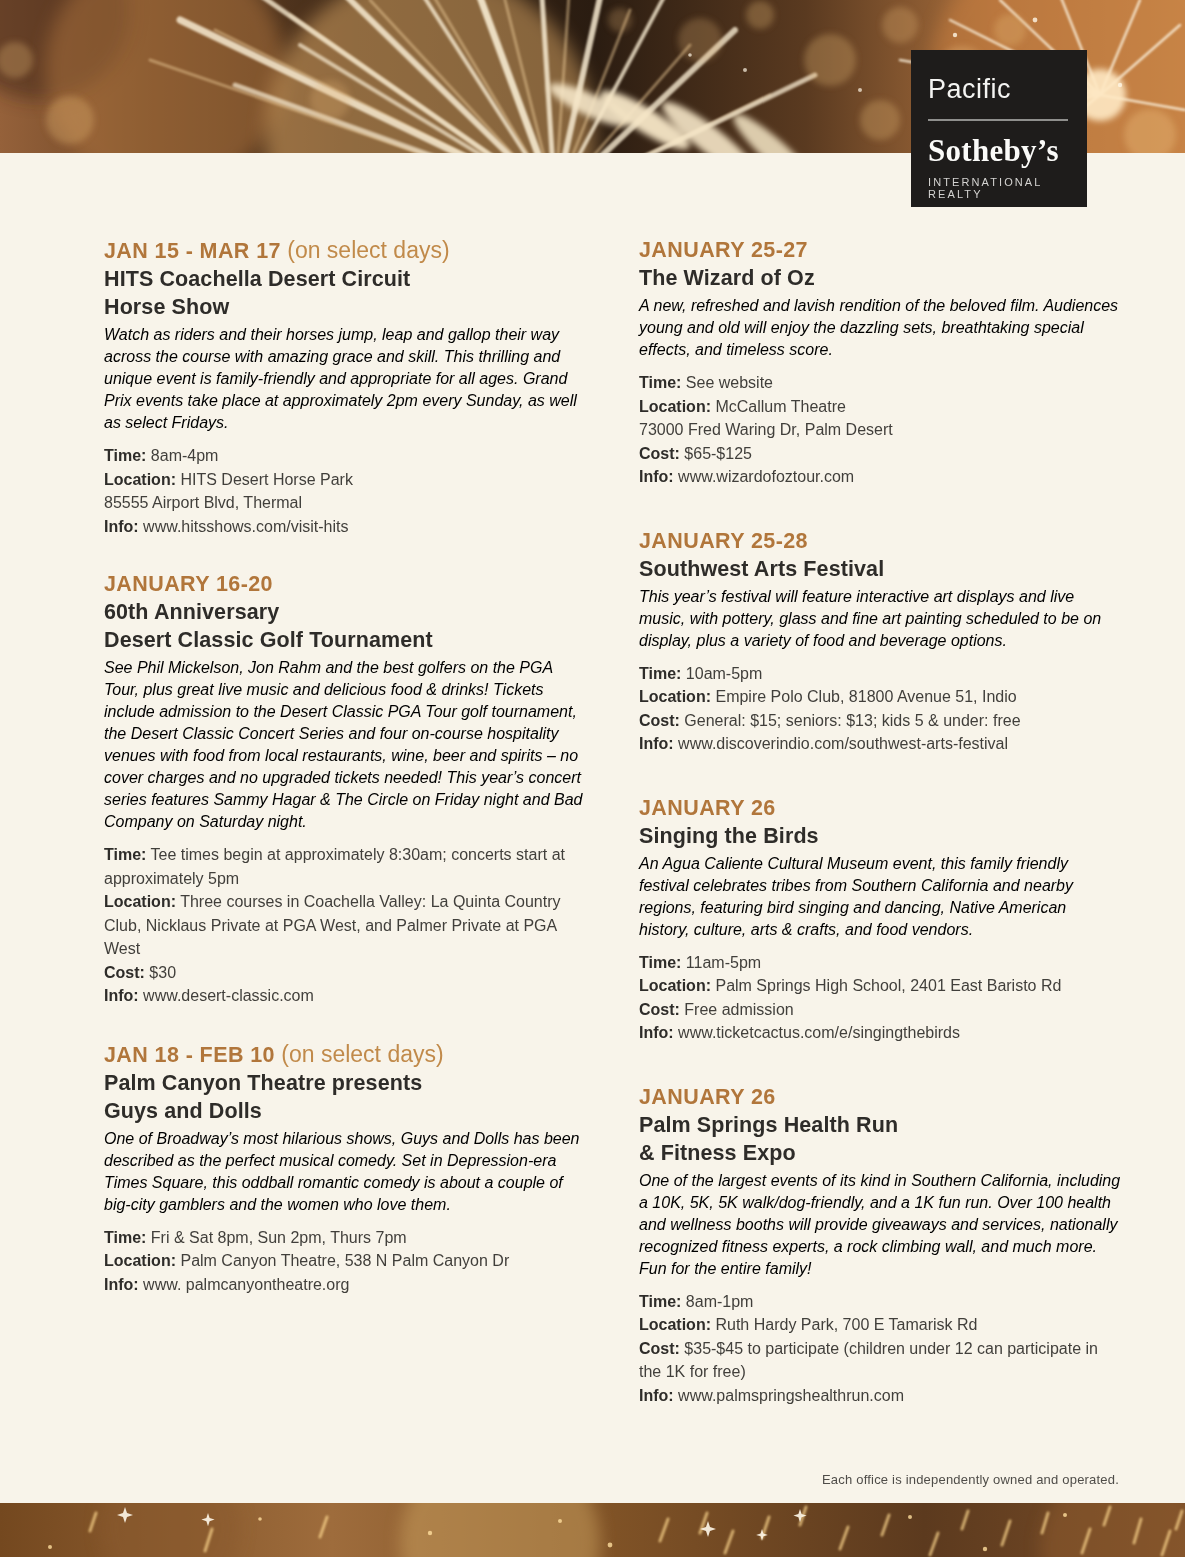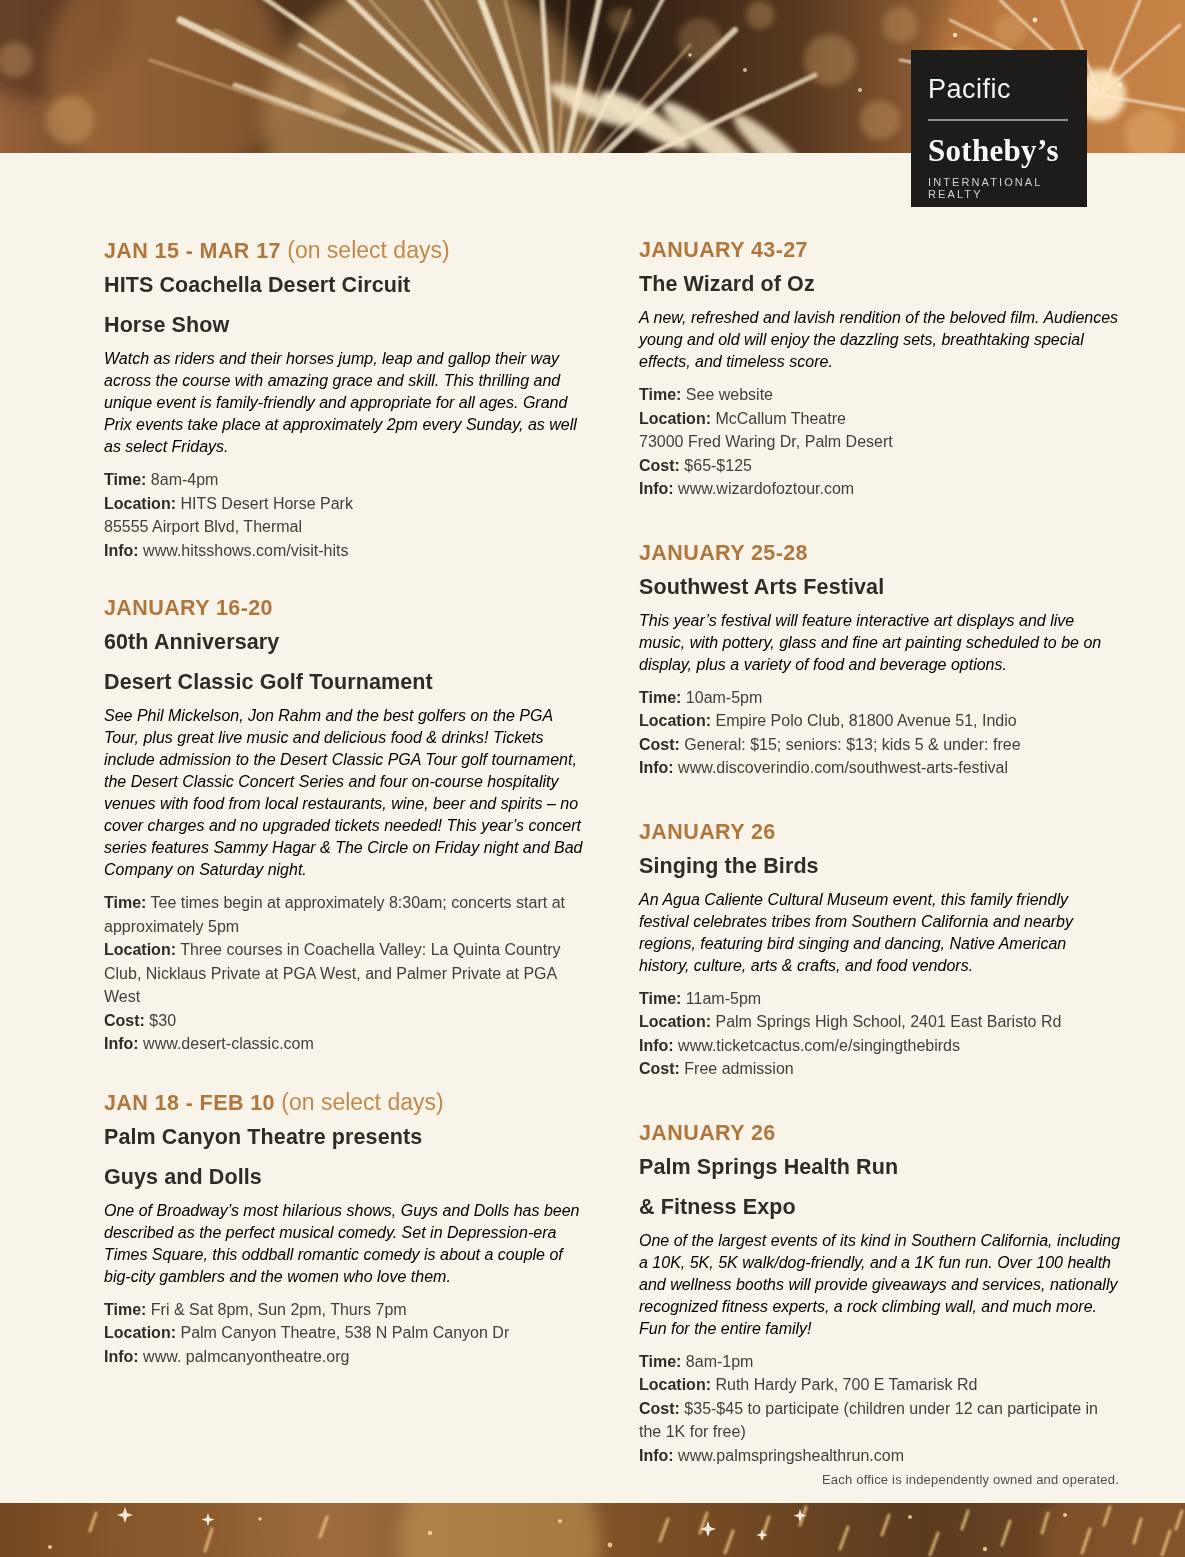--- a/index.html
+++ b/index.html
@@ -30,21 +30,21 @@
   .col-right{left:639px;}
   .event{margin:0 0 32px 0;}
   .col-right .event{margin-bottom:38px;}
   .event-date{
     margin:0;font-size:21.5px;font-weight:700;color:#b1763b;
     letter-spacing:.4px;line-height:28px;
   }
   .event-date .note{font-weight:400;font-size:23px;color:#c18a4a;letter-spacing:0;}
   .event-title{
     margin:0;font-size:21.5px;font-weight:700;color:#2e2c29;
-    line-height:40px;white-space:pre-line;letter-spacing:.1px;
+    line-height:28px;white-space:pre-line;letter-spacing:.1px;
   }
   .event-desc{
     margin:3px 0 10px 0;font-style:italic;font-size:16px;line-height:22px;
     color:#000000;
   }
   .detail{margin:0;font-size:16px;line-height:23.5px;color:#413f3b;}
   .detail .dl{font-weight:700;color:#2e2c29;}
   .detail .dv{white-space:pre-line;}
 
   .footer{
@@ -202,21 +202,21 @@
       <p class="detail"><b class="dl">Time:</b> <span class="dv">Fri &amp; Sat 8pm, Sun 2pm, Thurs 7pm</span></p>
       <p class="detail"><b class="dl">Location:</b> <span class="dv">Palm Canyon Theatre, 538 N Palm Canyon Dr</span></p>
       <p class="detail"><b class="dl">Info:</b> <span class="dv">www. palmcanyontheatre.org</span></p>
     </section>
 
   </div>
 
   <div class="col col-right">
 
     <section class="event">
-      <h2 class="event-date"><span>JANUARY 43-27</span></h2>
+      <h2 class="event-date"><span>JANUARY 25-27</span></h2>
       <h3 class="event-title">The Wizard of Oz</h3>
       <p class="event-desc">A new, refreshed and lavish rendition of the beloved film. Audiences young and old will enjoy the dazzling sets, breathtaking special effects, and timeless score.</p>
       <p class="detail"><b class="dl">Time:</b> <span class="dv">See website</span></p>
       <p class="detail"><b class="dl">Location:</b> <span class="dv">McCallum Theatre
 73000 Fred Waring Dr, Palm Desert</span></p>
       <p class="detail"><b class="dl">Cost:</b> <span class="dv">$65-$125</span></p>
       <p class="detail"><b class="dl">Info:</b> <span class="dv">www.wizardofoztour.com</span></p>
     </section>
 
     <section class="event">
@@ -228,22 +228,22 @@
       <p class="detail"><b class="dl">Cost:</b> <span class="dv">General: $15; seniors: $13; kids 5 &amp; under: free</span></p>
       <p class="detail"><b class="dl">Info:</b> <span class="dv">www.discoverindio.com/southwest-arts-festival</span></p>
     </section>
 
     <section class="event">
       <h2 class="event-date"><span>JANUARY 26</span></h2>
       <h3 class="event-title">Singing the Birds</h3>
       <p class="event-desc">An Agua Caliente Cultural Museum event, this family friendly festival celebrates tribes from Southern California and nearby regions, featuring bird singing and dancing, Native American history, culture, arts &amp; crafts, and food vendors.</p>
       <p class="detail"><b class="dl">Time:</b> <span class="dv">11am-5pm</span></p>
       <p class="detail"><b class="dl">Location:</b> <span class="dv">Palm Springs High School, 2401 East Baristo Rd</span></p>
+      <p class="detail"><b class="dl">Cost:</b> <span class="dv">Free admission</span></p>
       <p class="detail"><b class="dl">Info:</b> <span class="dv">www.ticketcactus.com/e/singingthebirds</span></p>
-      <p class="detail"><b class="dl">Cost:</b> <span class="dv">Free admission</span></p>
     </section>
 
     <section class="event">
       <h2 class="event-date"><span>JANUARY 26</span></h2>
       <h3 class="event-title">Palm Springs Health Run
 &amp; Fitness Expo</h3>
       <p class="event-desc">One of the largest events of its kind in Southern California, including a 10K, 5K, 5K walk/dog-friendly, and a 1K fun run. Over 100 health and wellness booths will provide giveaways and services, nationally recognized fitness experts, a rock climbing wall, and much more. Fun for the entire family!</p>
       <p class="detail"><b class="dl">Time:</b> <span class="dv">8am-1pm</span></p>
       <p class="detail"><b class="dl">Location:</b> <span class="dv">Ruth Hardy Park, 700 E Tamarisk Rd</span></p>
       <p class="detail"><b class="dl">Cost:</b> <span class="dv">$35-$45 to participate (children under 12 can participate in the 1K for free)</span></p>

